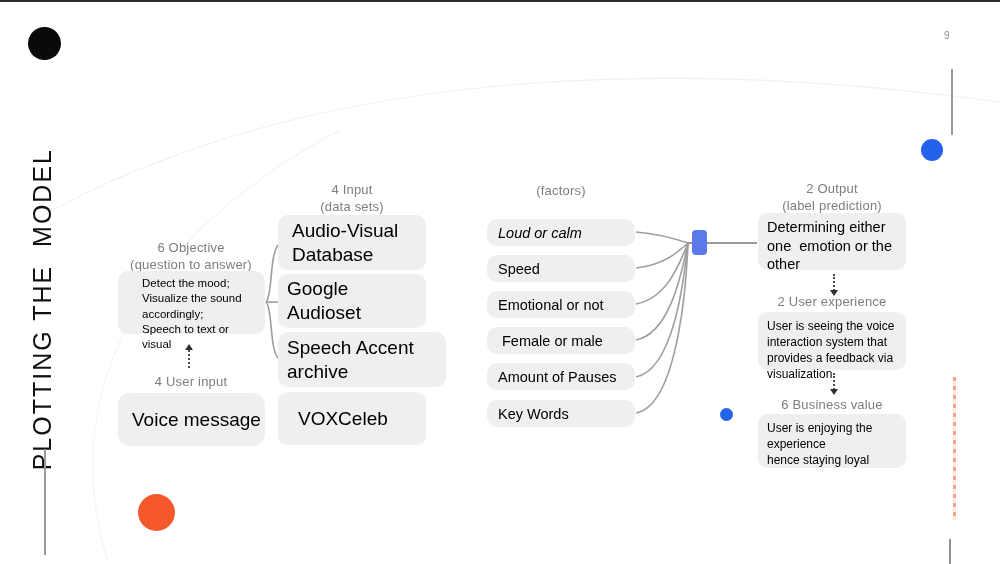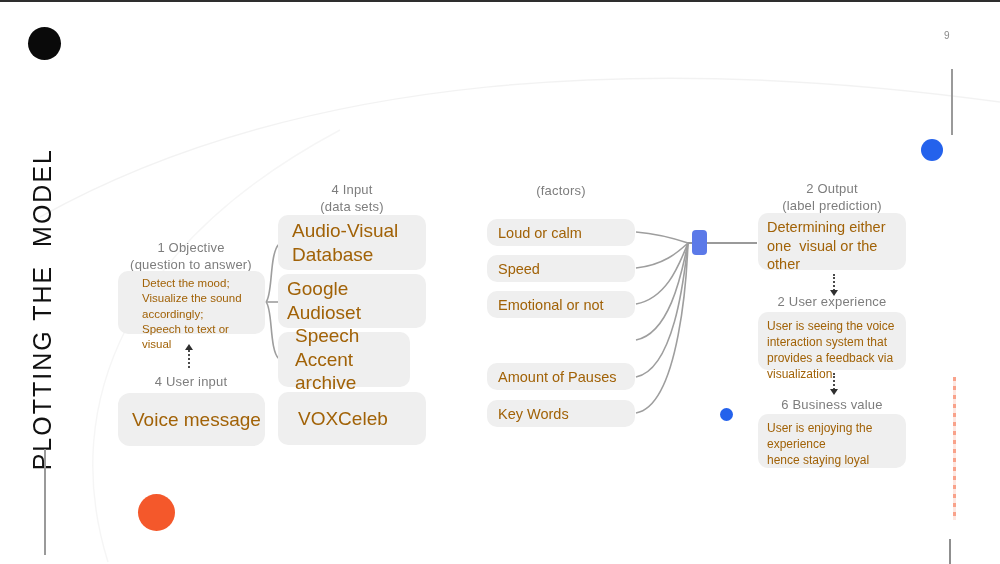--- a/index.html
+++ b/index.html
@@ -3,21 +3,21 @@
 <meta charset="utf-8">
 <style>
   html,body{margin:0;padding:0;background:#fff;}
   .canvas{position:relative;width:1000px;height:564px;background:#ffffff;overflow:hidden;
           font-family:"Liberation Sans",sans-serif;border-top:2px solid #2e2e2e;box-sizing:border-box;}
   .circle{position:absolute;border-radius:50%;}
   .vtitle{position:absolute;left:28px;top:146px;writing-mode:vertical-rl;transform:rotate(180deg);
           font-size:25px;letter-spacing:2px;color:#111;white-space:pre;font-weight:400;}
   .vline{position:absolute;background:#9a9a9a;}
   .hdr{position:absolute;color:#7d7d7d;text-align:center;font-size:13px;line-height:1.32;letter-spacing:.2px;}
-  .box{position:absolute;background:#efefef;border-radius:10px;color:#a16207;box-sizing:border-box;}
+  .box{position:absolute;background:#efefef;border-radius:10px;color:#000000;box-sizing:border-box;}
   .pre{white-space:pre-wrap;}
   .box.small{font-size:11.5px;line-height:1.33;padding:5px 8px;}
   .box.big{font-size:19px;display:flex;align-items:center;padding-left:14px;line-height:1.25;}
   .box.feat{font-size:14.5px;display:flex;align-items:center;padding-left:11px;}
   .box.mid{font-size:14.5px;line-height:1.28;padding:5px 9px;}
   .box.note{font-size:12px;line-height:1.34;padding:6px 9px;}
   .pagenum{position:absolute;left:944px;top:28px;font-size:10px;color:#8a8a8a;}
   .node{position:absolute;left:692px;top:228px;width:15px;height:25px;border-radius:4px;}
   .dotted-arrow{position:absolute;width:8px;}
   .dotted-arrow .stem{border-left:2px dotted #4a4a4a;height:100%;margin-left:3px;}
@@ -60,21 +60,21 @@
 
   <div class="pagenum">9</div>
   <div class="vline" style="left:951px;top:67px;width:2px;height:66px;"></div>
   <div class="circle" style="left:921px;top:137px;width:22px;height:22px;background:#2462ec;"></div>
   <div class="redline"></div>
   <div class="vline" style="left:949px;top:537px;width:2px;height:27px;background:#8f8f8f;"></div>
   <div class="circle" style="left:138px;top:492px;width:37px;height:37px;background:#f4582b;"></div>
   <div class="circle" style="left:720px;top:406px;width:13px;height:13px;background:#2462ec;"></div>
 
   <div class="hdr" style="left:111px;top:237px;width:160px;">
-    <div>1 Objective</div>
+    <div>6 Objective</div>
     <div>(question to answer)</div>
   </div>
   <div class="box small pre" style="left:118px;top:269px;width:147px;height:63px;padding-left:24px;">Detect the mood;
 Visualize the sound
 accordingly;
 Speech to text or visual</div>
 
   <div class="dotted-arrow up" style="left:185px;top:344px;height:22px;">
     <div class="head"></div>
     <div class="stem"></div>
@@ -85,41 +85,42 @@
   </div>
   <div class="box big" style="left:118px;top:391px;width:147px;height:53px;border-radius:12px;">Voice message</div>
 
   <div class="hdr" style="left:272px;top:179px;width:160px;">
     <div>4 Input</div>
     <div>(data sets)</div>
   </div>
   <div class="box big pre" style="left:278px;top:213px;width:148px;height:55px;align-items:center;">Audio-Visual
 Database</div>
   <div class="box big" style="left:278px;top:272px;width:148px;height:54px;padding-left:9px;">Google Audioset</div>
-  <div class="box big pre" style="left:278px;top:330px;width:132px;height:55px;padding-left:17px;">Speech Accent
+  <div class="box big pre" style="left:278px;top:330px;width:168px;height:55px;padding-left:9px;">Speech Accent
 archive</div>
   <div class="box big" style="left:278px;top:390px;width:148px;height:53px;padding-left:20px;">VOXCeleb</div>
 
   <div class="hdr" style="left:481px;top:180px;width:160px;">
     <div>(factors)</div>
   </div>
-  <div class="box feat" style="left:487px;top:217px;width:148px;height:27px;">Loud or calm</div>
+  <div class="box feat" style="left:487px;top:217px;width:148px;height:27px;font-style:italic;">Loud or calm</div>
   <div class="box feat" style="left:487px;top:253px;width:148px;height:27px;">Speed</div>
   <div class="box feat" style="left:487px;top:289px;width:148px;height:27px;">Emotional or not</div>
+  <div class="box feat" style="left:487px;top:325px;width:148px;height:27px;padding-left:15px;">Female or male</div>
   <div class="box feat" style="left:487px;top:361px;width:148px;height:27px;">Amount of Pauses</div>
   <div class="box feat" style="left:487px;top:398px;width:148px;height:27px;">Key Words</div>
 
   <div class="node" style="background:#5b79e8;"></div>
 
   <div class="hdr" style="left:756px;top:178px;width:152px;">
     <div>2 Output</div>
     <div>(label prediction)</div>
   </div>
   <div class="box mid pre" style="left:758px;top:211px;width:148px;height:57px;">Determining either
-one  visual or the
+one  emotion or the
 other</div>
 
   <div class="dotted-arrow down" style="left:830px;top:272px;height:20px;">
     <div class="stem"></div>
     <div class="head"></div>
   </div>
 
   <div class="hdr" style="left:756px;top:291px;width:152px;">
     <div>2 User experience</div>
   </div>

